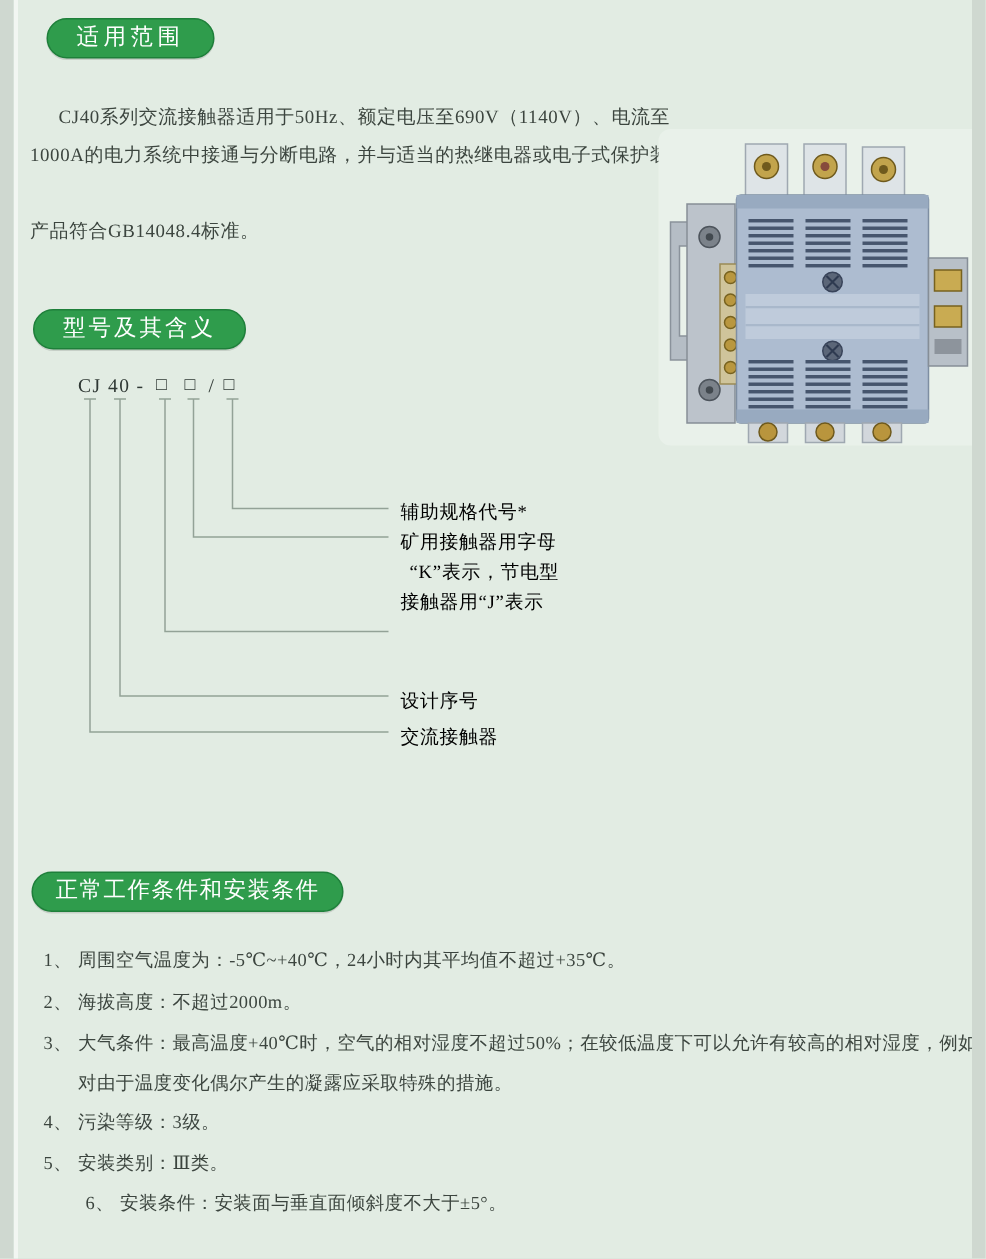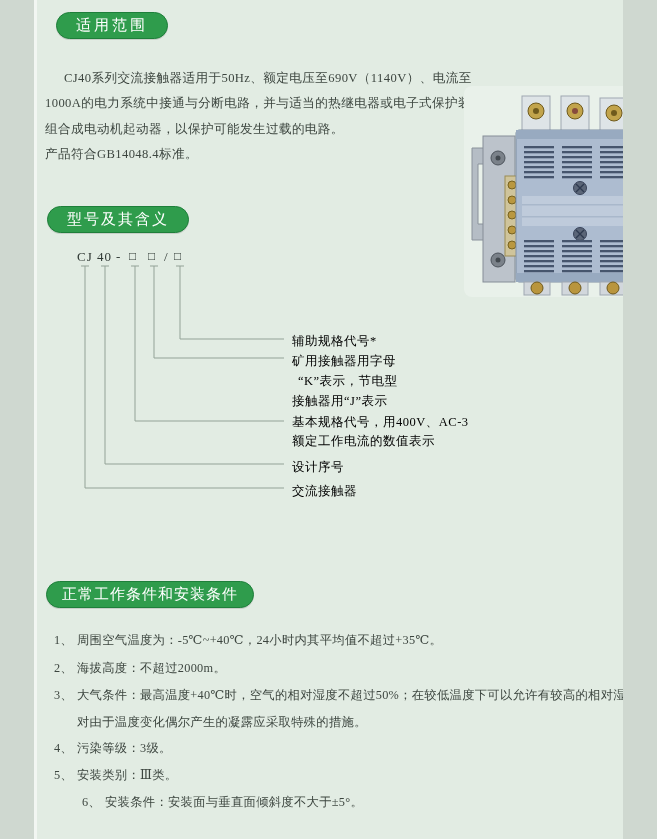--- a/index.html
+++ b/index.html
@@ -5,21 +5,21 @@
   :root{
     --page-bg:#e2ece3;
     --badge-green:#2f9c4c;
     --badge-border:#1e7f3a;
     --body-text:#3c453f;
     --diagram-line:#93a297;
   }
   html,body{margin:0;padding:0;}
   body{background:#cfd8d0;font-family:"Liberation Serif","DejaVu Serif",serif;}
   .page{
-    position:relative;width:589px;height:839px;margin:0 auto;
+    position:relative;width:639px;height:839px;margin:0 auto;
     background:var(--page-bg);overflow:hidden;color:var(--body-text);
     box-shadow:inset 3px 0 0 #f2f6f2;
   }
   
   .badge{
     position:absolute;display:inline-block;height:25px;line-height:25px;
     padding:0 19px;border-radius:14px;background:var(--badge-green);
     border:1px solid var(--badge-border);color:#fff;font-size:15px;
     letter-spacing:3px;white-space:nowrap;
     box-shadow:0 1px 0 rgba(0,0,0,0.12);
@@ -68,21 +68,20 @@
 </style>
 </head>
 <body>
 
 <div class="page">
 
   <div class="badge badge-scope">适用范围</div>
 
   <div class="para-line pl0">CJ40系列交流接触器适用于50Hz、额定电压至690V（1140V）、电流至</div>
   <div class="para-line pl1">1000A的电力系统中接通与分断电路，并与适当的热继电器或电子式保护装置</div>
-  <div class="para-line pl2">组合成电动机起动器，以保护可能发生过载的电路。</div>
   <div class="para-line pl3">产品符合GB14048.4标准。</div>
 
   <div class="photo" title="CJ40交流接触器产品照片">
     <svg width="220" height="215" viewBox="0 0 220 215">
       <defs>
         <g id="vents">
           <rect x="0" y="0" width="30" height="2.3" fill="#46556d"></rect>
           <rect x="0" y="5" width="30" height="2.3" fill="#46556d"></rect>
           <rect x="0" y="10" width="30" height="2.3" fill="#46556d"></rect>
           <rect x="0" y="15" width="30" height="2.3" fill="#46556d"></rect>
@@ -174,24 +173,20 @@
   </svg>
 
   <div class="mlabel ml0">
     <div>辅助规格代号*</div>
   </div>
   <div class="mlabel ml1">
     <div>矿用接触器用字母</div>
     <div class="sub">“K”表示，节电型</div>
     <div>接触器用“J”表示</div>
   </div>
-  <div class="mlabel ml2">
-    <div>基本规格代号，用400V、AC-3</div>
-    <div>额定工作电流的数值表示</div>
-  </div>
   <div class="mlabel ml3">
     <div>设计序号</div>
   </div>
   <div class="mlabel ml4">
     <div>交流接触器</div>
   </div>
 
   <div class="badge badge-cond">正常工作条件和安装条件</div>
 
   <div class="crow ct1">

